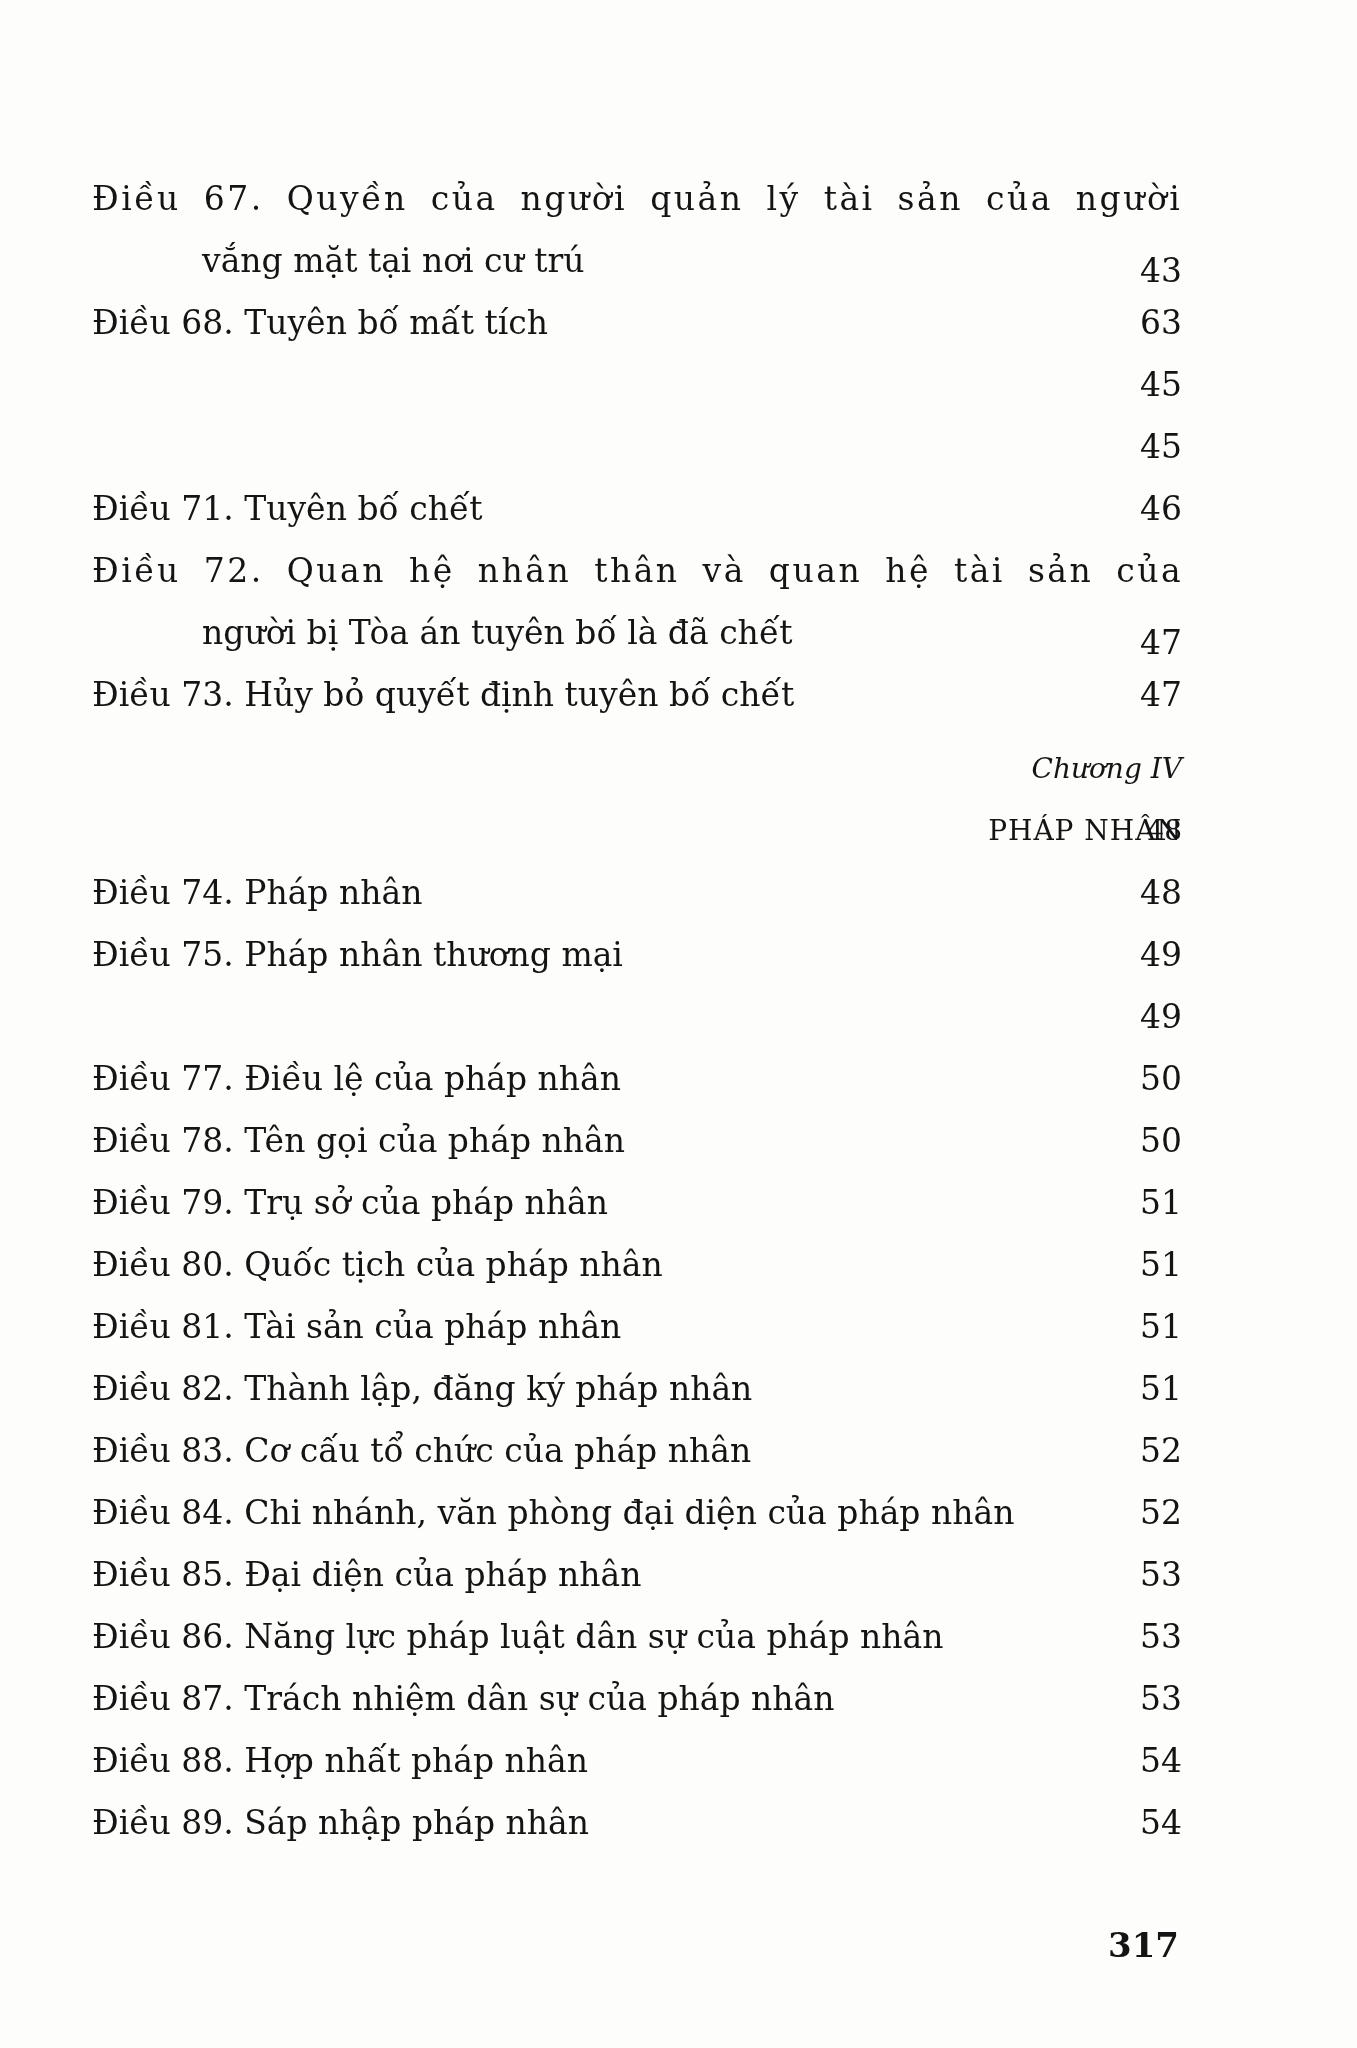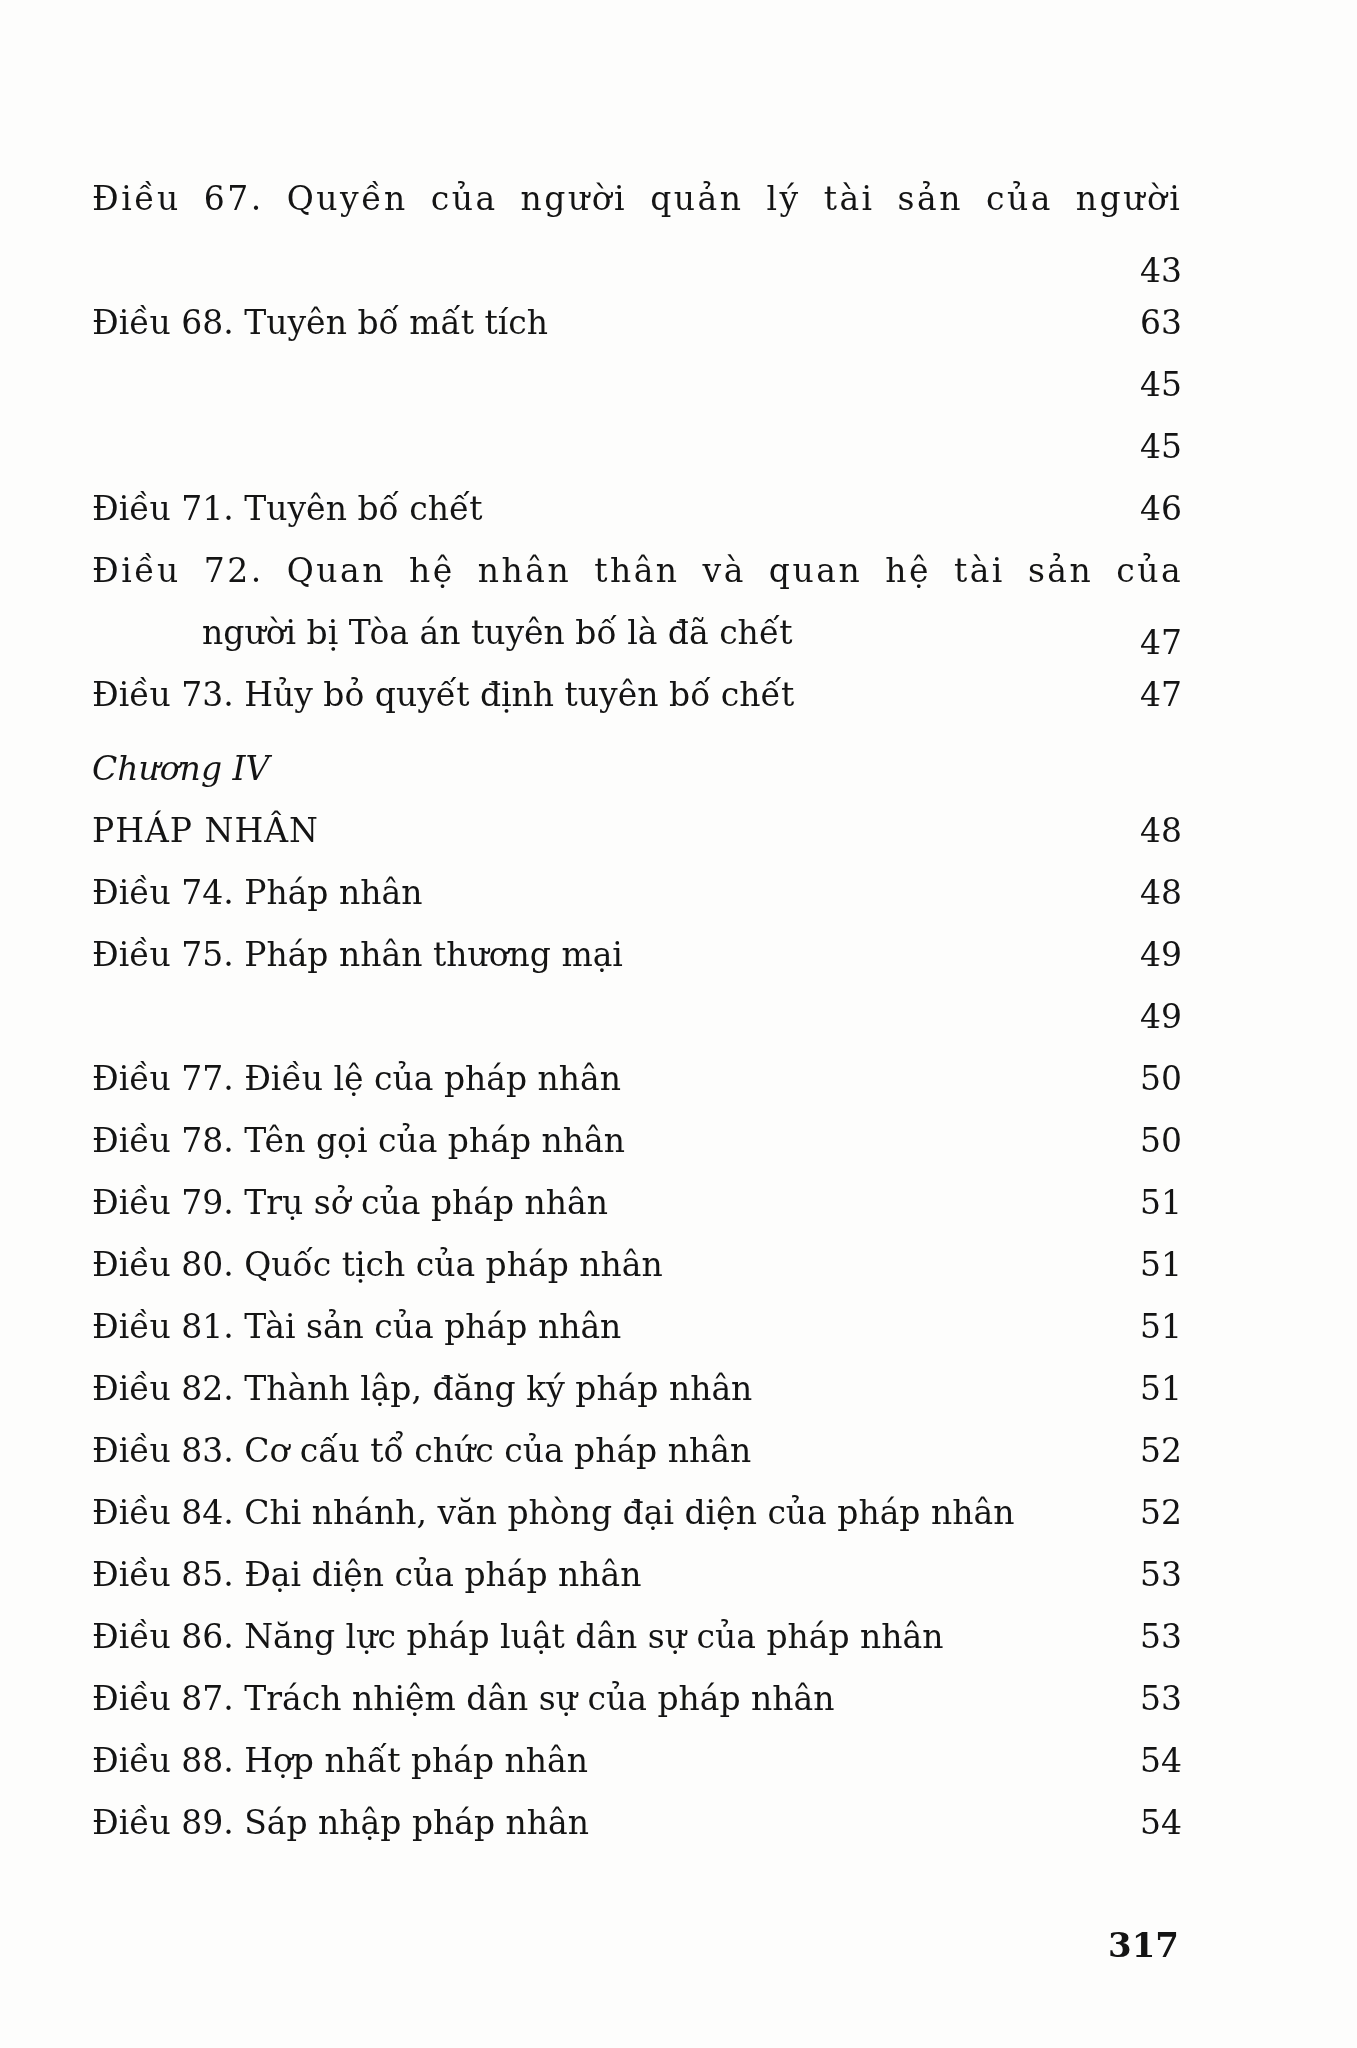--- a/index.html
+++ b/index.html
@@ -6,33 +6,34 @@
   body { width:1357px; height:2048px; background:#fdfdfc; position:relative; overflow:hidden;
     font-family:"DejaVu Serif","Liberation Serif",serif; color:#141414; }
   .toc { position:absolute; left:92px; top:168px; width:1090px; }
   .row { position:relative; font-size:33px; line-height:62px; height:62px; white-space:nowrap; }
   .row.two { height:124px; }
   .row .label { position:absolute; left:0; top:0; }
   .row .label2 { position:absolute; left:110px; top:62px; }
   .row .page { position:absolute; right:0; }
   .row.two .page { top:72px; }
   .row.one .page { top:0; }
-  .chapter { text-align:left; font-size:33px; line-height:62px; position:relative; }
+  .chapter { text-align:right; font-size:28px; line-height:62px; position:relative; }
   .chapter .ch-title { font-style:italic; height:62px; display:block; margin-top:12px; }
   .chapter .ch-name { display:block; height:62px; letter-spacing:1px; }
   .chapter .ch-page { position:absolute; right:0; bottom:0; }
   .footer-page { position:absolute; right:178px; top:1925px; font-size:34px; font-weight:bold; }
   .justify { letter-spacing:2.5px; word-spacing:10px; }
 </style>
 </head>
 <body>
 
 <div class="toc">
   <div class="row two">
     <span class="label justify">Điều 67. Quyền của người quản lý tài sản của người</span>
+    <span class="label2">vắng mặt tại nơi cư trú</span>
     <span class="page">43</span>
   </div>
   <div class="row one">
     <span class="label">Điều 68. Tuyên bố mất tích</span>
     <span class="page">63</span>
   </div>
   <div class="row one">
     <span class="page">45</span>
   </div>
   <div class="row one">

